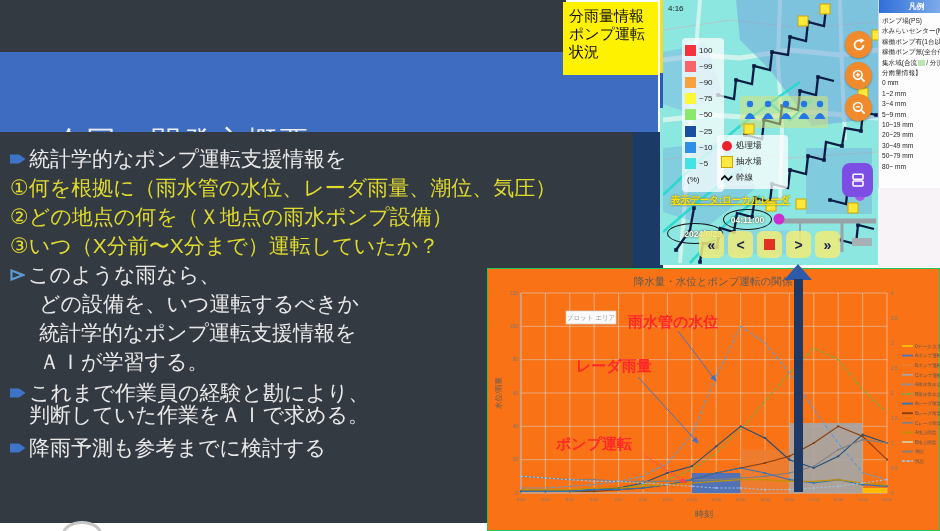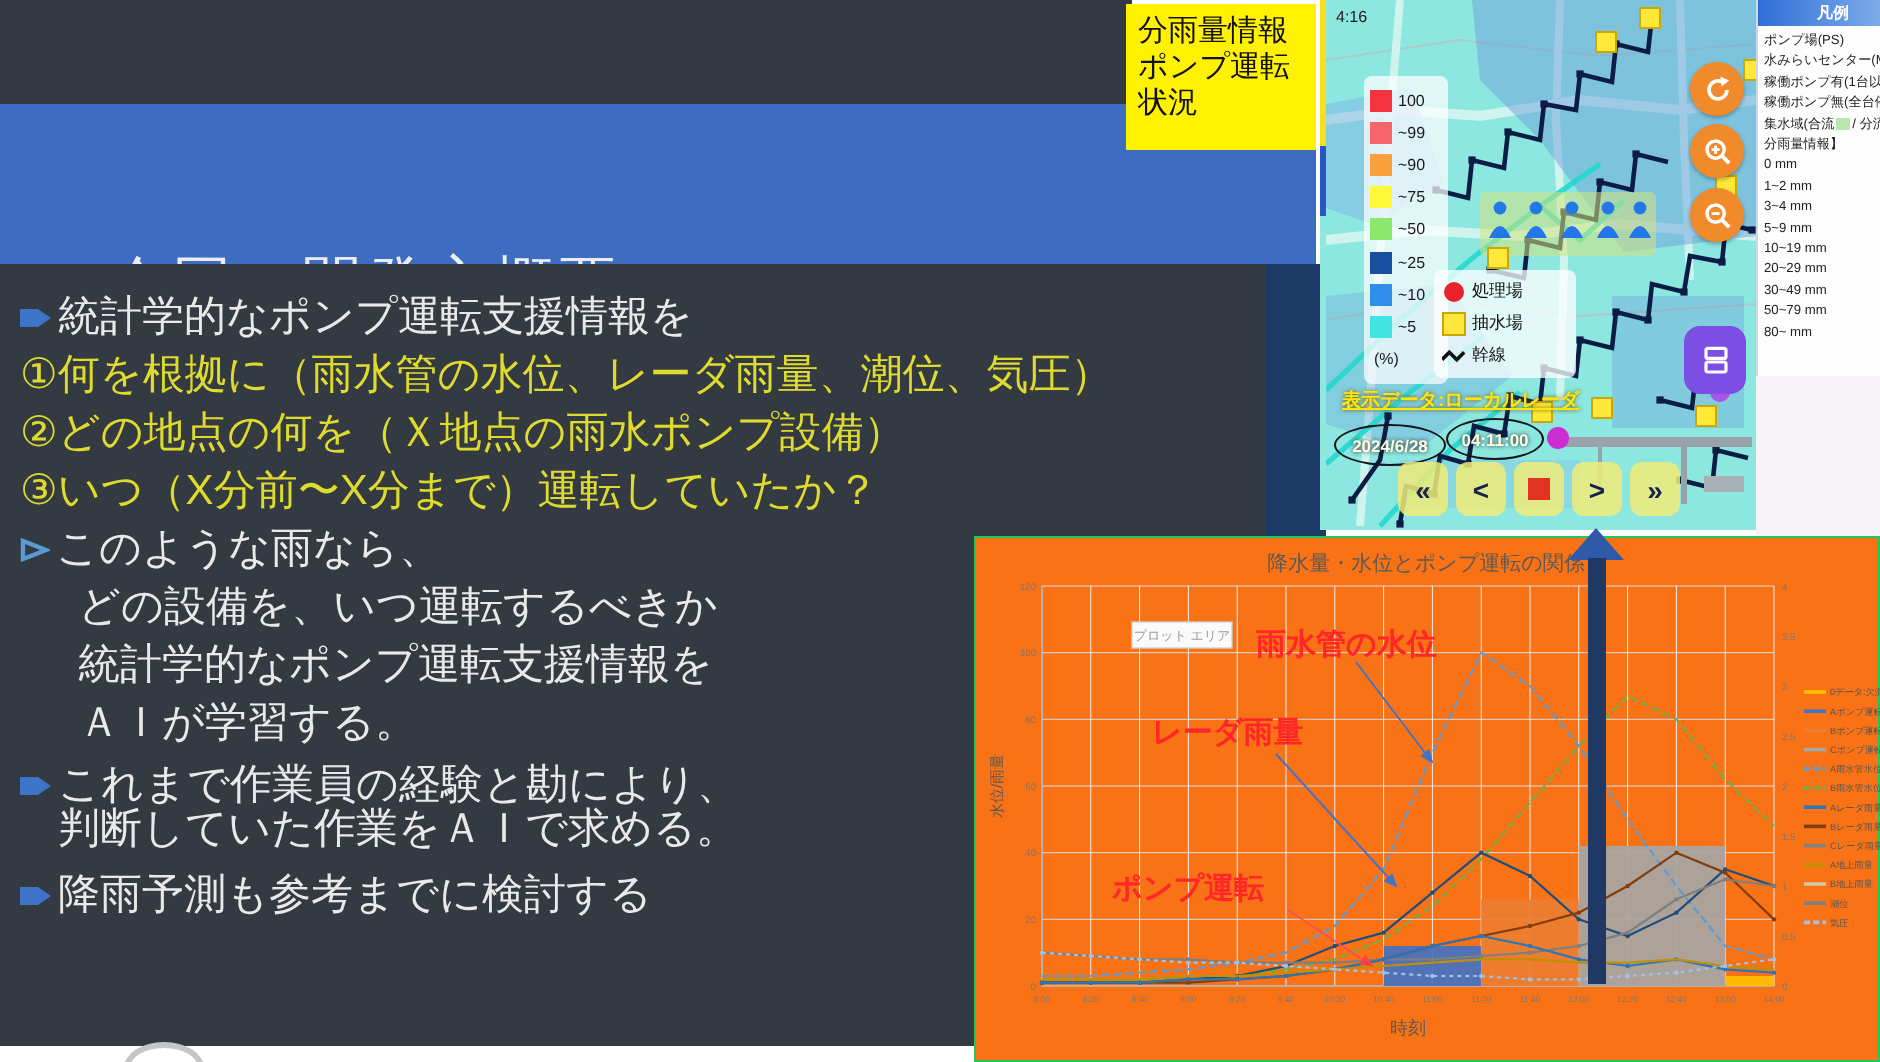--- a/index.html
+++ b/index.html
@@ -271,21 +271,21 @@
           <span class="ic">
             <svg width="13" height="10" viewBox="0 0 13 10">
               <polyline points="0,7 4,3 8,7 12,3" stroke="#111111" stroke-width="2" fill="none"></polyline>
             </svg>
           </span>
           <span class="lb">幹線</span>
         </div>
       </div>
 
     <div class="mapstatus">表示データ:ローカルレーダ</div>
-    <div class="oval" style="left:4px;top:212px;width:54px;height:19px;">
+    <div class="oval" style="left:4px;top:223px;width:54px;height:19px;justify-content:flex-end;">
       <span>2024/6/28</span>
       </div>
     <div class="oval" style="left:60px;top:209px;width:47px;height:19px;">
       <span>04:11:00</span>
       </div>
 
     <div class="playrow" id="playback">
         <div class="pbtn">«</div>
         <div class="pbtn">&lt;</div>
         <div class="pbtn">

